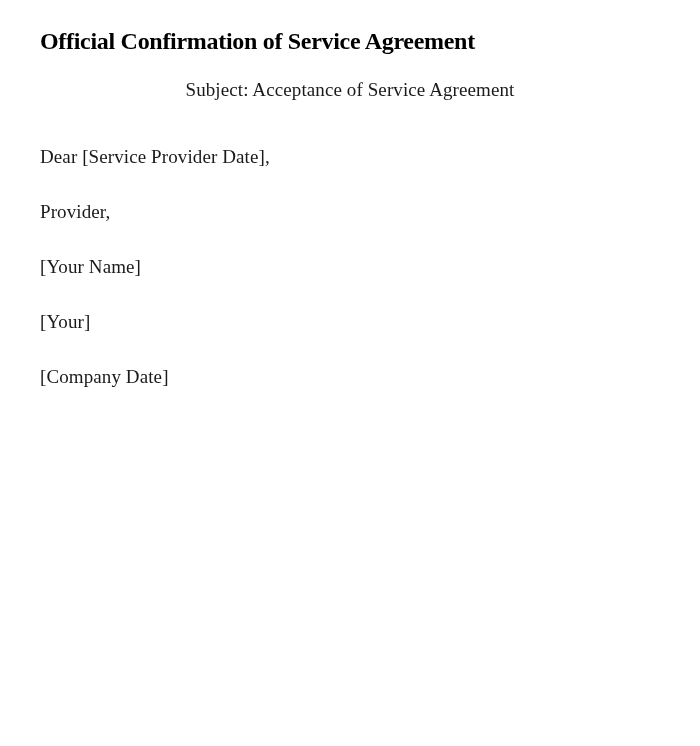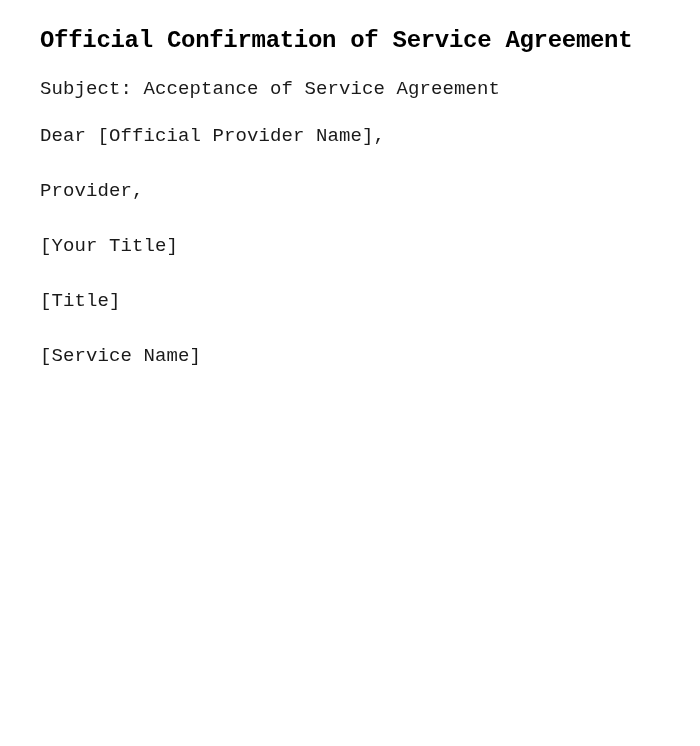--- a/index.html
+++ b/index.html
@@ -8,43 +8,43 @@
       background: #ffffff;
     }
     body {
       width: 700px;
       height: 746px;
       overflow: hidden;
     }
     .doc {
       padding: 24px 40px 0 40px;
       color: #1a1a1a;
-      font-family: Liberation Mono, monospace;
+      font-family: Liberation Serif, serif;
     }
     .title {
       font-size: 24px;
       font-weight: bold;
       color: #000000;
       margin: 0 0 14px 0;
       line-height: 34px;
       letter-spacing: -0.3px;
     }
     .para {
       font-size: 19px;
       line-height: 35px;
       margin: 0 0 20px 0;
       color: #1a1a1a;
       letter-spacing: 0.1px;
     }
-    .subject { margin-bottom: 12px; }
+    .subject { margin-bottom: 32px; text-align: center; }
   </style>
 </head>
 <body>
 
 <div class="doc">
   <h1 class="title">Official Confirmation of Service Agreement</h1>
   <p class="para subject">Subject: Acceptance of Service Agreement</p>
-  <p class="para">Dear [Official Provider Name],</p>
+  <p class="para">Dear [Service Provider Date],</p>
   <p class="para">Provider,</p>
-  <p class="para">[Your Title]</p>
-  <p class="para">[Title]</p>
-  <p class="para">[Service Name]</p>
+  <p class="para">[Your Name]</p>
+  <p class="para">[Your]</p>
+  <p class="para">[Company Date]</p>
 </div>
 
 </body></html>

